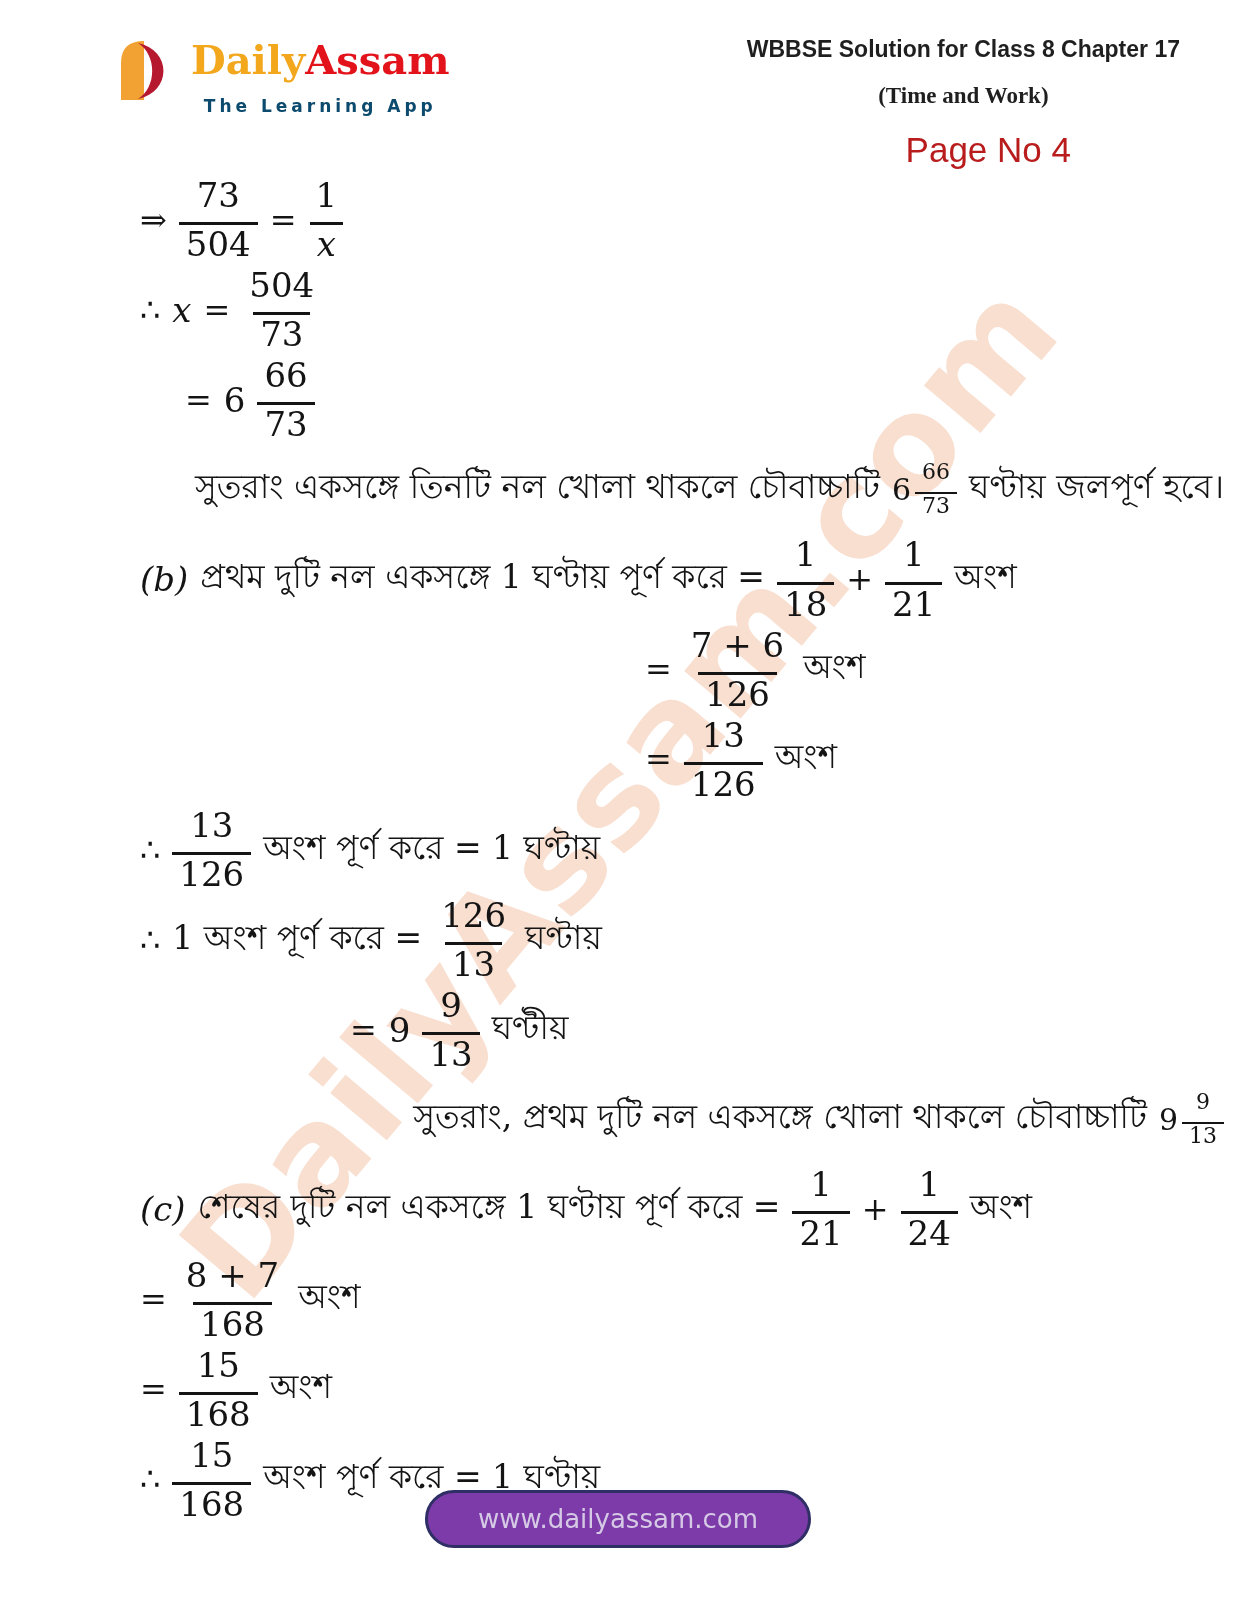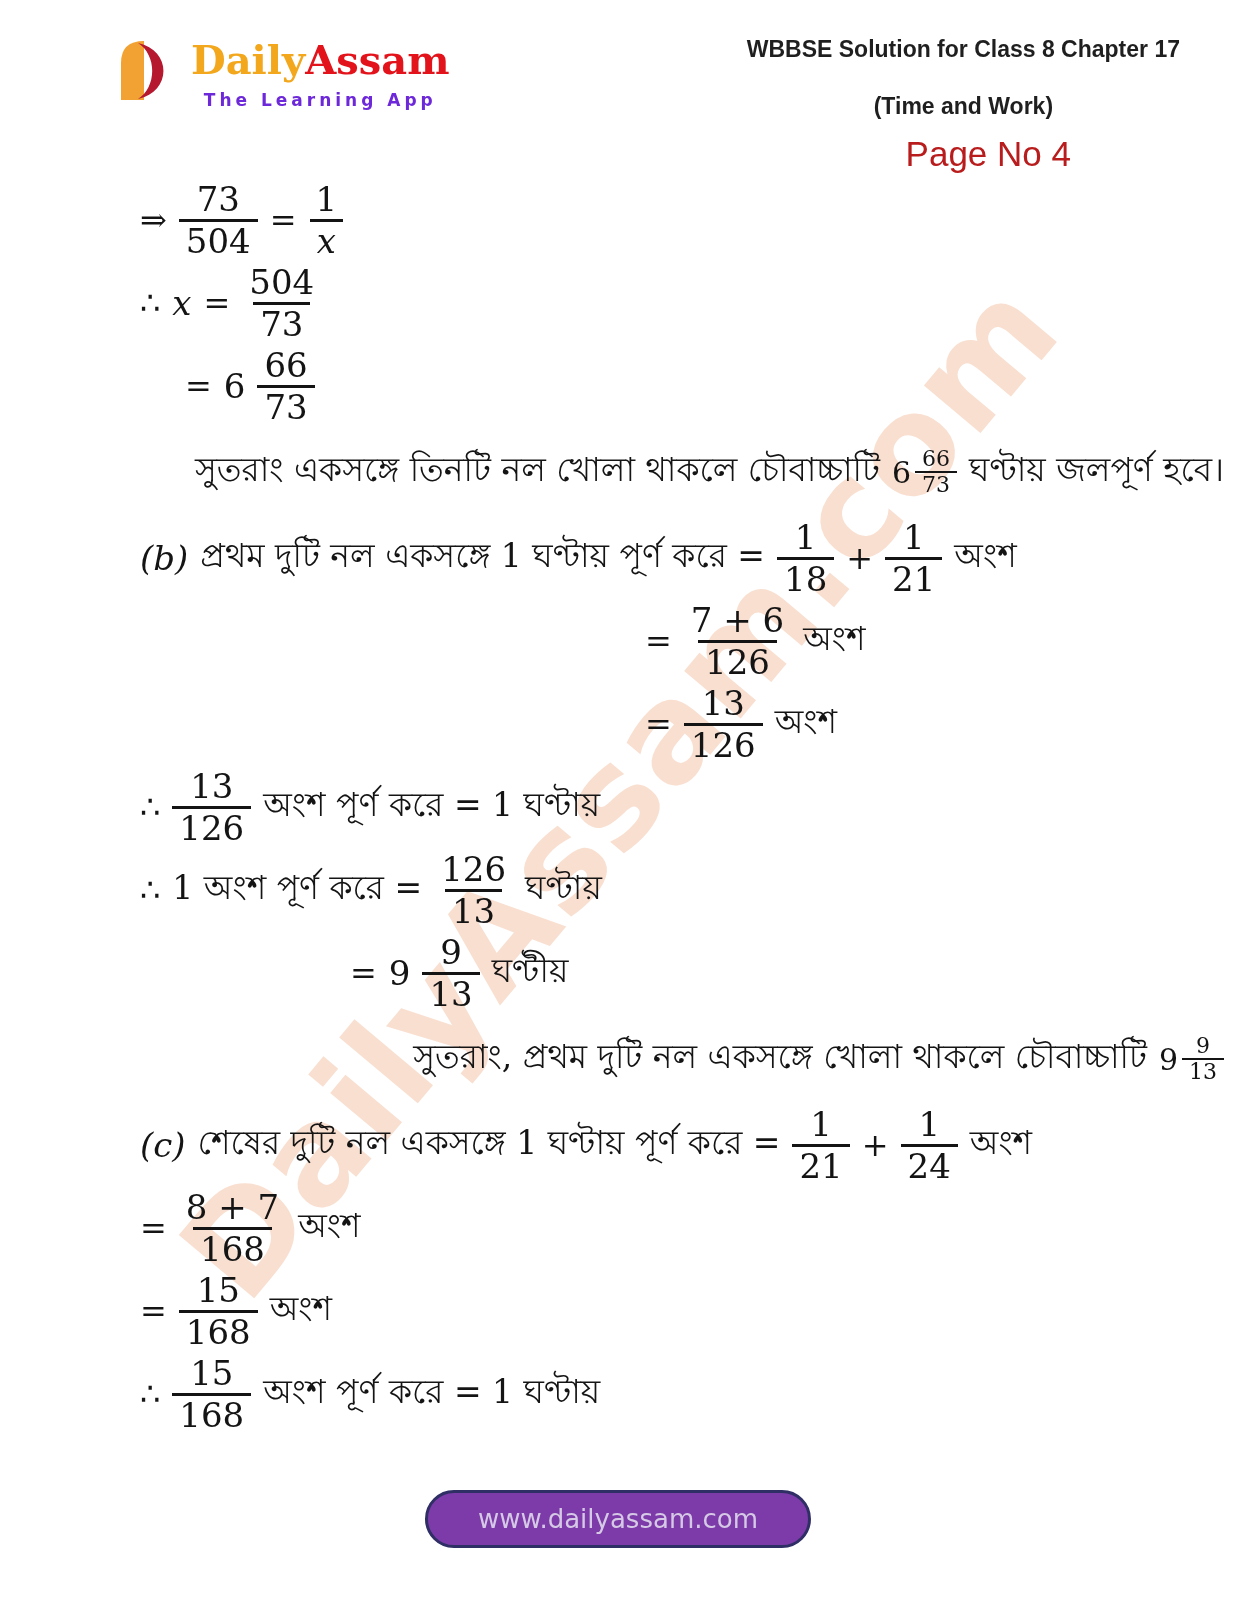--- a/index.html
+++ b/index.html
@@ -29,49 +29,49 @@
     display:flex; justify-content:space-between; align-items:flex-start;
     padding:36px 56px 0 115px;
   }
   .logo-row { display:flex; align-items:flex-start; gap:12px;text-align:center; }
   .logo-mark { width:64px; height:68px; flex:0 0 auto; }
   .brand-line { font-family:"DejaVu Serif", serif; font-weight:bold; font-size:40px; line-height:1; margin-top:4px; }
   .brand-first  { color:#F2A71D; }
   .brand-second { color:#E3131B; }
   .tagline {
     font-family:"DejaVu Sans", sans-serif; font-weight:bold;
-    color:#6d28d9; font-size:17px; letter-spacing:4px; margin-top:10px;
+    color:#0c4a6e; font-size:17px; letter-spacing:4px; margin-top:16px;
   }
   .doc-title {
     text-align:center;
     font-family:"Liberation Sans", sans-serif;
     font-weight:bold; font-size:23px; color:#1f1f1f;
   }
-  .doc-title .line2 { margin-top:30px; }
+  .doc-title .line2 { margin-top:20px;font-family:Liberation Serif, serif; }
   .page-no {
     position:relative; z-index:2;
     text-align:right; padding-right:165px; margin-top:14px;
     font-family:"Liberation Sans", sans-serif;
     font-size:35px; color:#b91c1c;
   }
 
   
   .content { position:relative; z-index:1; padding:6px 0 0 140px; }
   .mline {
     display:flex; align-items:center;
     min-height:80px; margin-bottom:3px;
     font-size:34px; white-space:nowrap;
   }
   .mline > * { margin-right:12px; }
   .sym { font-size:32px; }
   .it { font-style:italic; }
   .btxt { font-size:33px; }
   .num-roman { font-size:34px; }
 
-  .frac { display:inline-flex; flex-direction:column; align-items:center; line-height:1.12; }
+  .frac { display:inline-flex; flex-direction:column; align-items:center; line-height:1.12;gap:8px; }
   .frac .num { padding:0 7px; }
   .frac .den { border-top:3px solid #141414; padding:0 7px; }
 
   .mixed { display:inline-flex; align-items:center; }
   .mixed .whole { font-size:30px; margin-right:4px; }
   .frac-sm { font-size:22px; line-height:1.1; }
   .frac-sm .den { border-top:2px solid #141414; }
 
   .indent-sm { margin-left:45px; }
   .indent-md { margin-left:210px; }

